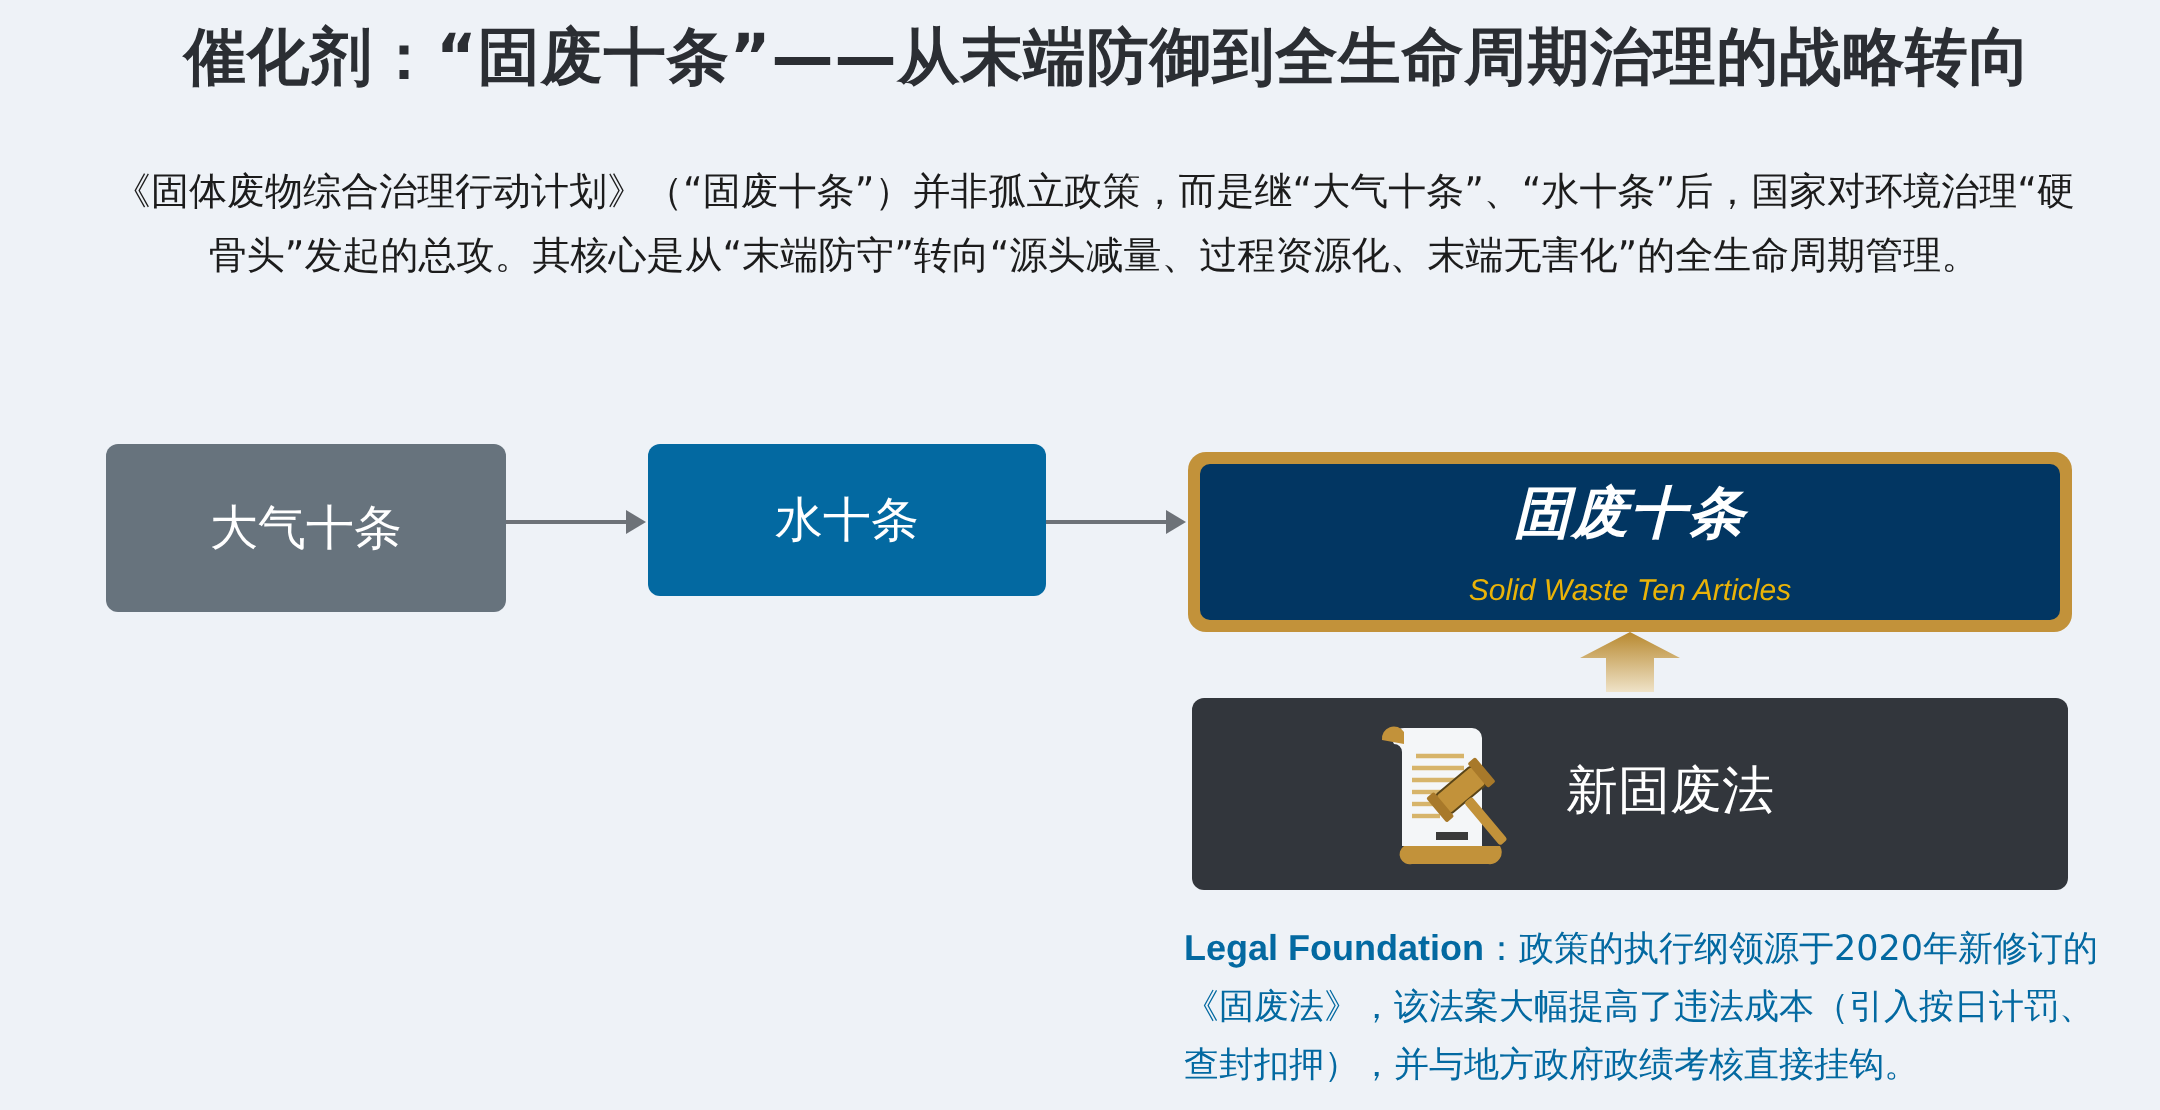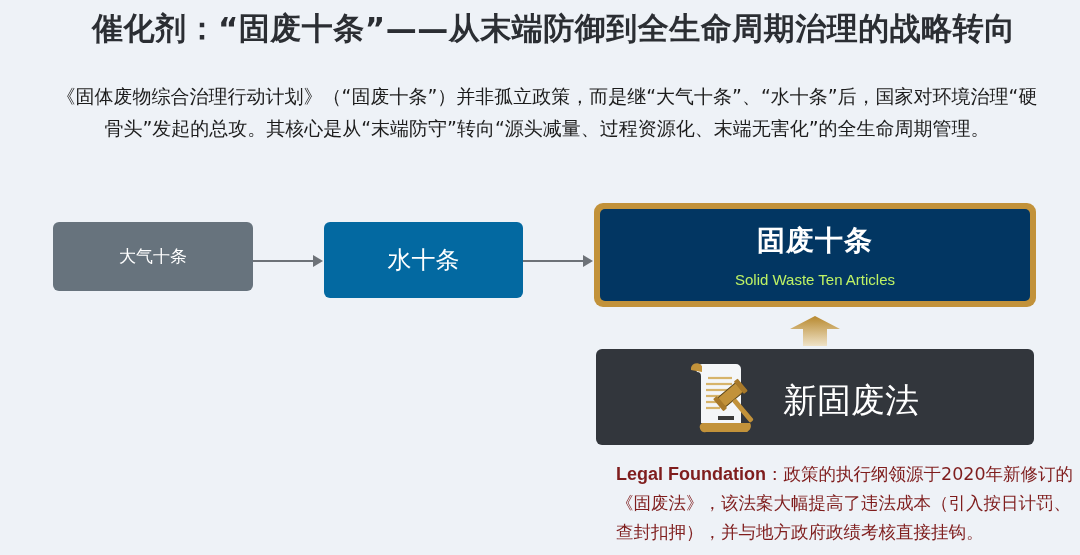--- a/index.html
+++ b/index.html
@@ -18,54 +18,54 @@
     }
     .intro {
       position: absolute; left: 52px; top: 80px; width: 990px;
       font-size: 19px; line-height: 32px; color: #1c1c1c; text-align: center;
     }
     .box {
       position: absolute; border-radius: 6px;
       display: flex; align-items: center; justify-content: center;
       color: #fff;
     }
-    .box-air { left: 53px; top: 222px; width: 200px; height: 69px; background: #67737d; font-size: 17px; }
+    .box-air { left: 53px; top: 222px; width: 200px; height: 84px; background: #67737d; font-size: 24px; }
     .box-water { left: 324px; top: 222px; width: 199px; height: 76px; background: #0369a1; font-size: 24px; }
     .box-main {
-      left: 594px; top: 203px; width: 442px; height: 104px;
-      background: #c2923a; border-radius: 9px; padding: 0;
+      left: 594px; top: 226px; width: 442px; height: 90px;
+      background: #c2923a; border-radius: 9px; padding: 0; font-style: italic;
     }
     .box-main-inner {
       position: absolute; left: 6px; top: 6px; right: 6px; bottom: 6px;
       background: #023662; border-radius: 5px;
       display: flex; flex-direction: column; align-items: center; justify-content: center;
     }
     .main-zh { font-size: 28px; font-weight: bold; color: #fff; letter-spacing: 1px; }
-    .main-en { font-size: 15px; color: #bef264; margin-top: 11px; font-family: "Liberation Sans", sans-serif; }
+    .main-en { font-size: 15px; color: #eab308; margin-top: 11px; font-family: "Liberation Sans", sans-serif; }
     .arrow {
       position: absolute; height: 2px; background: #6d7278;
     }
     .arrow::after {
       content: ""; position: absolute; right: -2px; top: -5px;
       border-left: 10px solid #6d7278;
       border-top: 6px solid transparent; border-bottom: 6px solid transparent;
     }
     .arrow-1 { left: 253px; top: 260px; width: 68px; }
     .arrow-2 { left: 523px; top: 260px; width: 68px; }
     .up-arrow { position: absolute; left: 790px; top: 316px; width: 50px; height: 30px; }
     .box-law {
       left: 596px; top: 349px; width: 438px; height: 96px;
       background: #32363c; border-radius: 6px;
       justify-content: flex-start;
     }
     .law-icon { position: absolute; left: 688px; top: 360px; width: 80px; height: 78px; }
-    .law-label { position: absolute; left: 783px; top: 378px; font-size: 34px; color: #fff; }
+    .law-label { position: absolute; left: 783px; top: 378px; font-size: 26px; color: #fff; }
     .note {
       position: absolute; left: 592px; top: 460px; width: 460px;
-      font-size: 17.5px; line-height: 29px; color: #7f1d1d; margin-left: 24px;
+      font-size: 17.5px; line-height: 29px; color: #0369a1;
     }
     .note-label { font-weight: bold; font-family: "Liberation Sans", sans-serif; font-size: 18px; }
   </style>
 </head>
 <body>
 
 <div class="page">
   <div class="title">催化剂：“固废十条”——从末端防御到全生命周期治理的战略转向</div>
 
   <div class="intro">《固体废物综合治理行动计划》（“固废十条”）并非孤立政策，而是继“大气十条”、“水十条”后，国家对环境治理“硬骨头”发起的总攻。其核心是从“末端防守”转向“源头减量、过程资源化、末端无害化”的全生命周期管理。</div>

